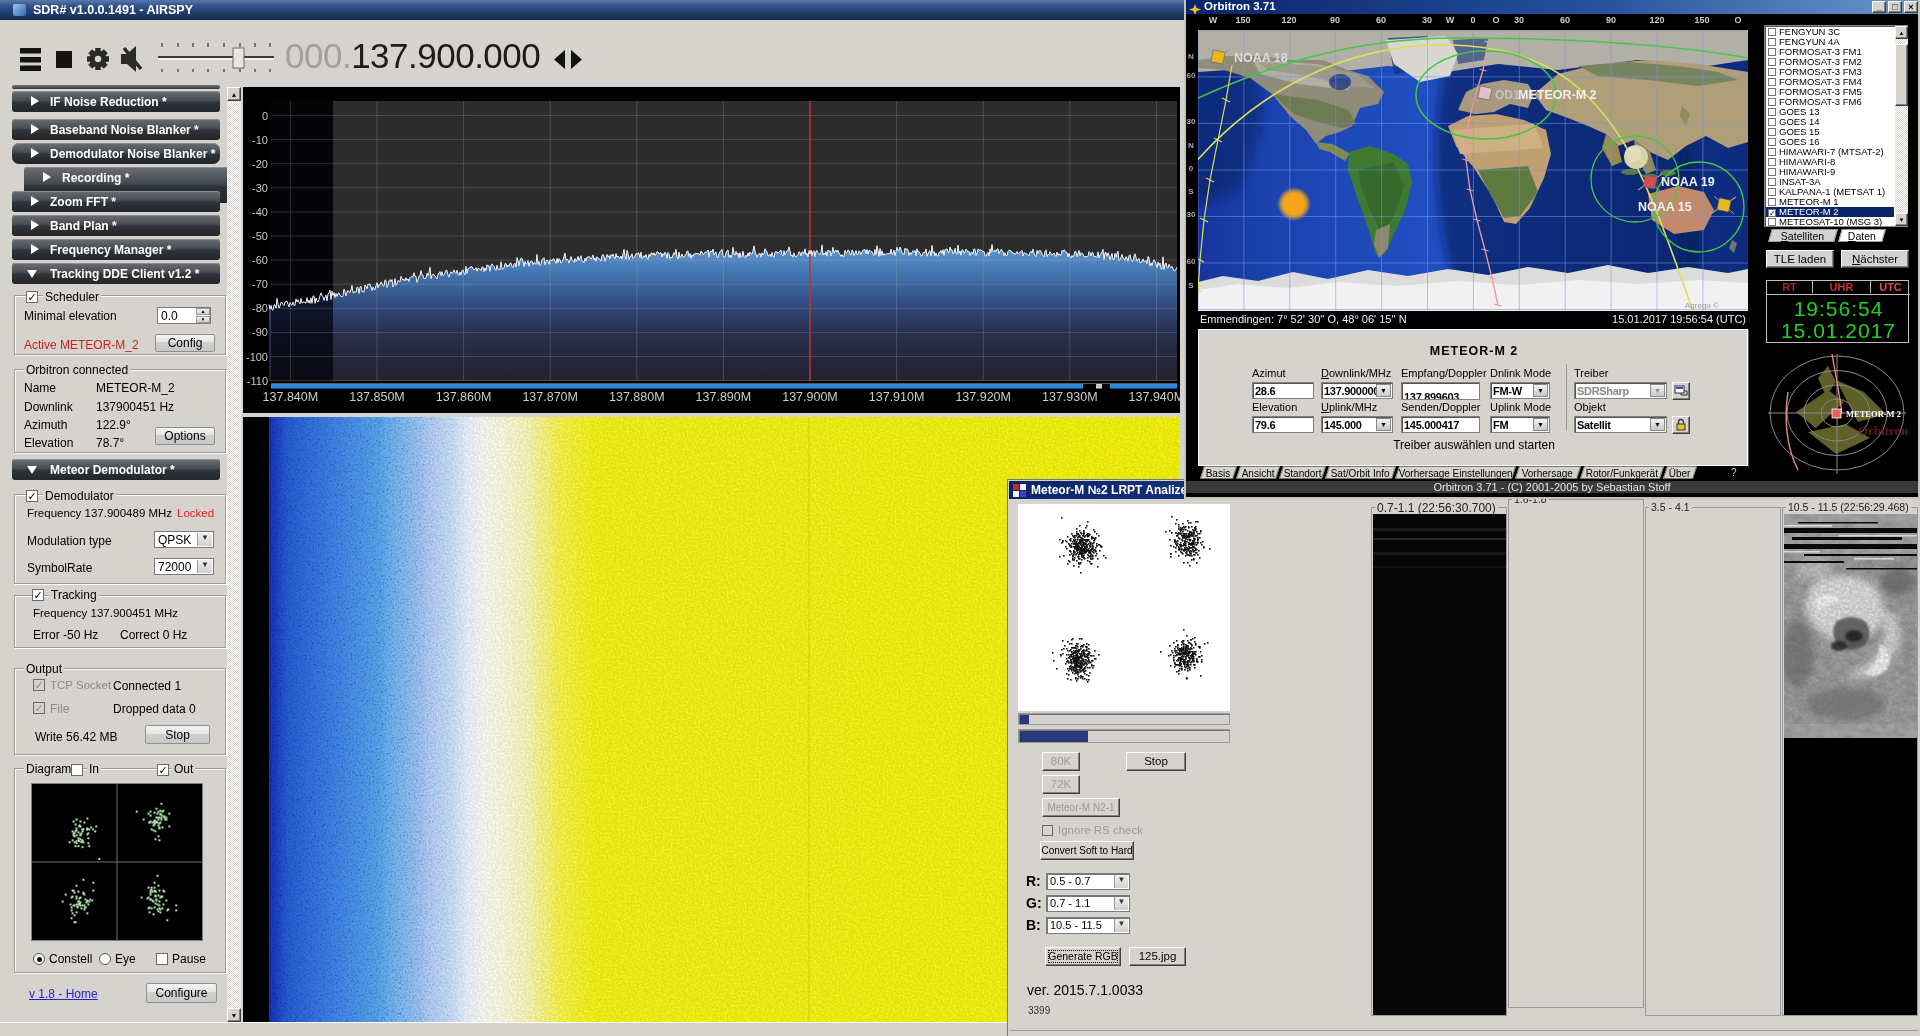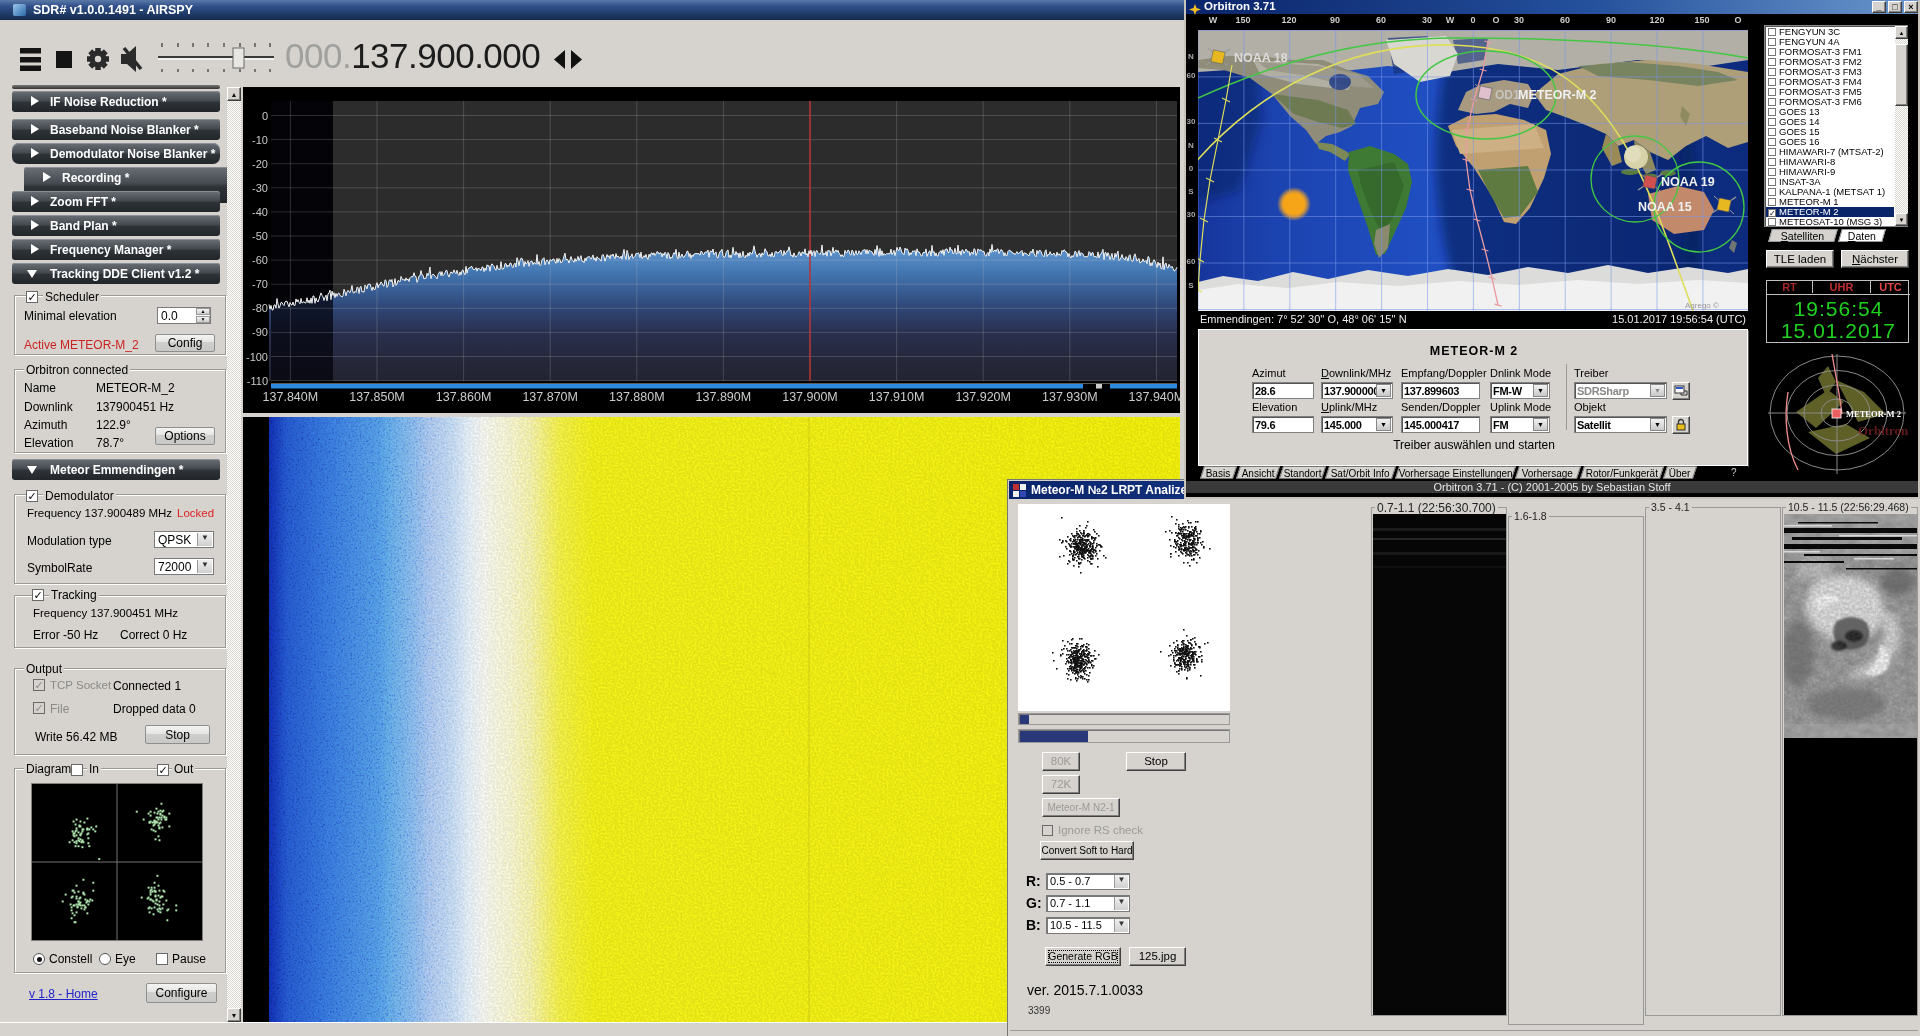--- a/index.html
+++ b/index.html
@@ -120,21 +120,21 @@
     <div class="abs" style="left:96px;top:381px;font-size:12px;">METEOR-M_2</div>
     <div class="abs" style="left:24px;top:400px;font-size:12px;">Downlink</div>
     <div class="abs" style="left:96px;top:400px;font-size:12px;">137900451 Hz</div>
     <div class="abs" style="left:24px;top:418px;font-size:12px;">Azimuth</div>
     <div class="abs" style="left:96px;top:418px;font-size:12px;">122.9°</div>
     <div class="abs" style="left:24px;top:436px;font-size:12px;">Elevation</div>
     <div class="abs" style="left:96px;top:436px;font-size:12px;">78.7°</div>
     <div class="btn7" style="left:155px;top:427px;width:60px;height:18px;line-height:17px;">Options</div>
     <div class="abs" style="left:12px;top:459px;width:208px;height:21px;border-radius:3px;overflow:hidden;background:linear-gradient(#6a6f75,#464b52 45%,#2e3338 55%,#22262b);box-shadow:inset 0 1px 0 #8a8f95;">
       <div class="abs" style="left:15px;top:7px;width:0;height:0;border-top:8px solid #fff;border-left:5.5px solid transparent;border-right:5.5px solid transparent;"></div>
-      <div class="abs" style="left:38px;top:4px;font-size:12px;font-weight:bold;color:#fff;white-space:nowrap;">Meteor Emmendingen *</div>
+      <div class="abs" style="left:38px;top:4px;font-size:12px;font-weight:bold;color:#fff;white-space:nowrap;">Meteor Demodulator *</div>
     </div>
     <div class="gb" style="left:14px;top:494px;width:212px;height:90px;"></div>
     <div class="cbox" style="left:26px;top:490px;">✓</div>
     <div class="abs" style="left:43px;top:489px;font-size:12px;background:#d6d3ce;padding:0 2px;">Demodulator</div>
     <div class="abs" style="left:27px;top:507px;font-size:11.5px;">Frequency 137.900489 MHz</div>
     <div class="abs" style="left:177px;top:507px;font-size:11.5px;color:#d22;">Locked</div>
     <div class="abs" style="left:27px;top:534px;font-size:12px;">Modulation type</div>
     <div class="ddown" style="left:154px;top:531px;width:60px;height:17px;padding:1px 3px;">QPSK<div class="arr">▼</div></div>
     <div class="abs" style="left:27px;top:561px;font-size:12px;">SymbolRate</div>
     <div class="ddown" style="left:154px;top:558px;width:60px;height:17px;padding:1px 3px;">72000<div class="arr">▼</div></div>
@@ -658,21 +658,21 @@
       <span style="position:absolute;left:2px;top:1px;">Emmendingen: 7° 52' 30'' O, 48° 06' 15'' N</span>
       <span style="position:absolute;right:2px;top:1px;">15.01.2017 19:56:54 (UTC)</span>
     </div>
     <div class="abs" style="left:12px;top:329px;width:550px;height:137px;background:#d6d3ce;border:1px solid #fff;box-shadow:1px 1px 0 #555;">
       <div class="abs" style="left:0;top:14px;width:550px;text-align:center;font-size:12.5px;font-weight:bold;letter-spacing:1px;">METEOR-M 2</div>
       <div class="abs" style="left:53px;top:37px;font-size:11px;white-space:nowrap;">Azimut</div>
       <div class="abs" style="left:53px;top:52px;width:62px;height:17px;background:#fff;border:1px solid #808080;box-shadow:inset 1px 1px 0 #555;font-size:11px;font-weight:bold;letter-spacing:-0.3px;color:#000;padding:2px 2px;white-space:nowrap;overflow:hidden;">28.6</div>
       <div class="abs" style="left:122px;top:37px;font-size:11px;white-space:nowrap;"><u>D</u>ownlink/MHz</div>
       <div class="abs" style="left:122px;top:52px;width:72px;height:17px;background:#fff;border:1px solid #808080;box-shadow:inset 1px 1px 0 #555;font-size:11px;font-weight:bold;letter-spacing:-0.3px;color:#000;padding:2px 2px;white-space:nowrap;overflow:hidden;">137.900000<div class="abs" style="right:1px;top:1px;width:15px;height:13px;background:linear-gradient(#f2f2f2,#c8c8c8);border:1px solid #888;font-size:7px;text-align:center;line-height:12px;letter-spacing:0;">▼</div></div>
       <div class="abs" style="left:202px;top:37px;font-size:11px;white-space:nowrap;">Empfang/Doppler</div>
-      <div class="abs" style="left:202px;top:52px;width:79px;height:17px;background:#fff;border:1px solid #808080;box-shadow:inset 1px 1px 0 #555;font-size:11px;font-weight:bold;letter-spacing:-0.3px;color:#000;padding:2px 2px;white-space:nowrap;overflow:hidden;">137.899603</div>
+      <div class="abs" style="left:202px;top:52px;width:79px;height:17px;background:#fff;border:1px solid #808080;box-shadow:inset 1px 1px 0 #555;font-size:11px;font-weight:bold;letter-spacing:-0.3px;color:#000;padding:8px 2px;white-space:nowrap;overflow:hidden;">137.899603</div>
       <div class="abs" style="left:291px;top:37px;font-size:11px;white-space:nowrap;">Dnlink Mode</div>
       <div class="abs" style="left:291px;top:52px;width:60px;height:17px;background:#fff;border:1px solid #808080;box-shadow:inset 1px 1px 0 #555;font-size:11px;font-weight:bold;letter-spacing:-0.3px;color:#000;padding:2px 2px;white-space:nowrap;overflow:hidden;">FM-W<div class="abs" style="right:1px;top:1px;width:15px;height:13px;background:linear-gradient(#f2f2f2,#c8c8c8);border:1px solid #888;font-size:7px;text-align:center;line-height:12px;letter-spacing:0;">▼</div></div>
       <div class="abs" style="left:375px;top:37px;font-size:11px;white-space:nowrap;">Treiber</div>
       <div class="abs" style="left:375px;top:52px;width:93px;height:17px;background:#fff;border:1px solid #808080;box-shadow:inset 1px 1px 0 #555;font-size:11px;font-weight:bold;letter-spacing:-0.3px;color:#8a8a88;padding:2px 2px;white-space:nowrap;overflow:hidden;">SDRSharp<div class="abs" style="right:1px;top:1px;width:15px;height:13px;background:linear-gradient(#f2f2f2,#c8c8c8);border:1px solid #888;font-size:7px;text-align:center;line-height:12px;letter-spacing:0;">▼</div></div>
       <div class="abs clsbtn" style="left:473px;top:52px;width:18px;height:18px;"><svg width="16" height="16" viewBox="0 0 16 16">
           <rect x="2" y="3" width="9" height="7" fill="#fff" stroke="#333"></rect>
           <rect x="3" y="4" width="7" height="2" fill="#35c"></rect>
           <path d="M11,8 L14,8 L14,12 L8,12 L8,10" fill="none" stroke="#333"></path>
         </svg></div>
       <div class="abs" style="left:53px;top:71px;font-size:11px;white-space:nowrap;">Elevation</div>
@@ -2021,21 +2021,21 @@
     <div class="abs" style="left:17px;top:500px;font-size:14px;">ver. 2015.7.1.0033</div>
     <div class="abs" style="left:18px;top:523px;font-size:10px;color:#333;">3399</div>
     <div class="abs" style="left:361px;top:25px;width:136px;height:509px;border:1px solid #999;">
       <div class="abs" style="left:3px;top:-7px;background:#d6d3ce;padding:0 2px;font-size:12px;color:#222;white-space:nowrap;">0.7-1.1 (22:56:30.700)</div>
       <div class="abs" style="left:1px;top:6px;width:133px;height:501px;background:#060606;"></div>
       <div class="abs" style="left:1px;top:20px;width:133px;height:3px;background:#1c1c1c;"></div>
       <div class="abs" style="left:1px;top:30px;width:133px;height:2px;background:#262626;"></div>
       <div class="abs" style="left:1px;top:44px;width:133px;height:3px;background:#181818;"></div>
       <div class="abs" style="left:1px;top:58px;width:133px;height:2px;background:#101010;"></div>
     </div>
-    <div class="abs" style="left:498px;top:34px;width:136px;height:509px;border:1px solid #999;">
+    <div class="abs" style="left:498px;top:17px;width:136px;height:509px;border:1px solid #999;">
       <div class="abs" style="left:3px;top:-7px;background:#d6d3ce;padding:0 2px;font-size:10.5px;color:#222;white-space:nowrap;">1.6-1.8</div>
     </div>
     <div class="abs" style="left:635px;top:25px;width:136px;height:509px;border:1px solid #999;">
       <div class="abs" style="left:3px;top:-7px;background:#d6d3ce;padding:0 2px;font-size:10.5px;color:#222;white-space:nowrap;">3.5 - 4.1</div>
     </div>
     <div class="abs" style="left:772px;top:25px;width:136px;height:509px;border:1px solid #999;">
       <div class="abs" style="left:3px;top:-7px;background:#d6d3ce;padding:0 2px;font-size:10.5px;color:#222;white-space:nowrap;">10.5 - 11.5 (22:56:29.468)</div>
       <svg class="abs" style="left:1px;top:6px;" width="133" height="501" viewBox="0 0 133 501">
         <defs>
           <filter id="cltx" x="0" y="0" width="100%" height="100%">

